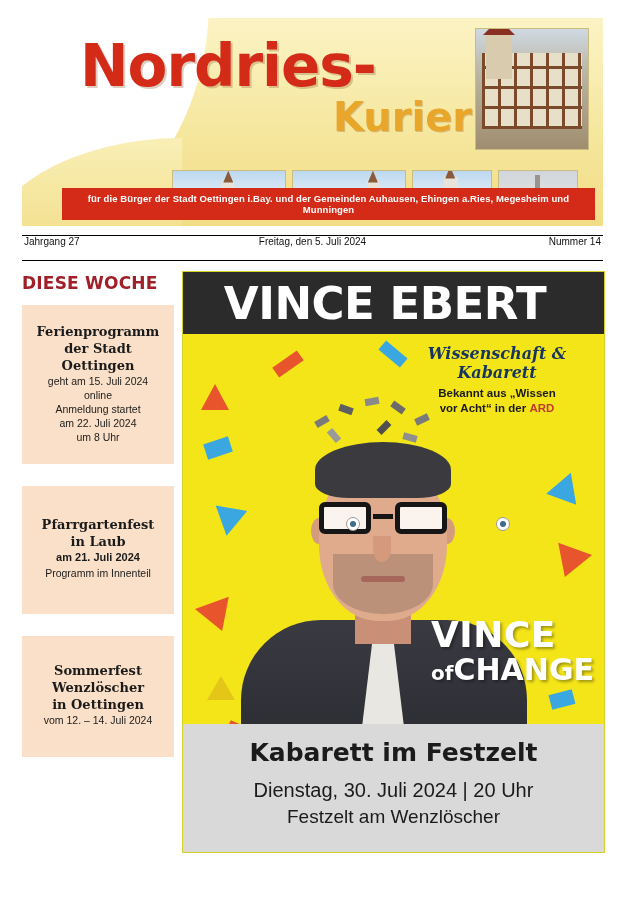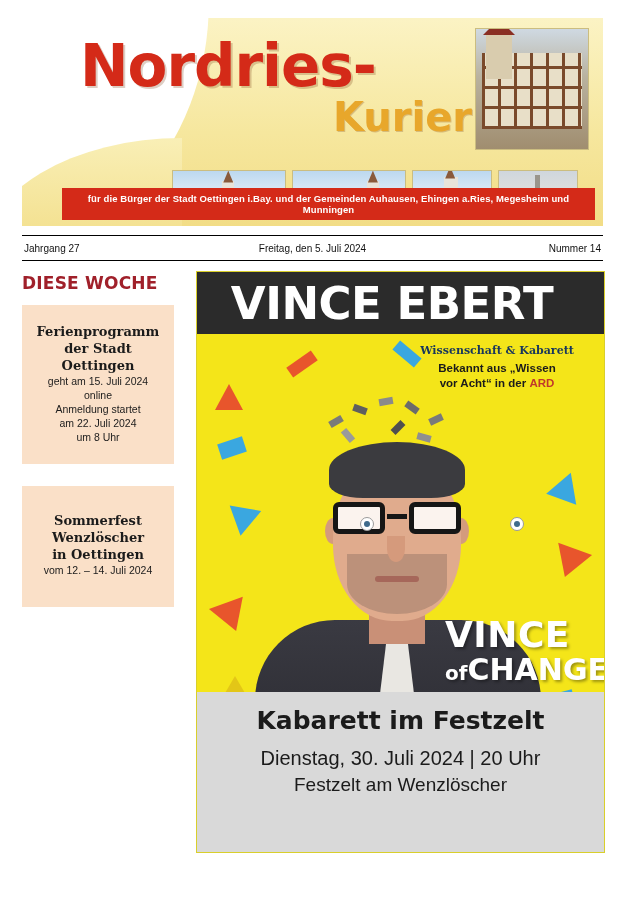--- a/index.html
+++ b/index.html
@@ -135,34 +135,34 @@
     letter-spacing: 0.1px;
   }
 
   
   .inforow {
     margin: 9px 22px 0 22px;
     border-top: 1px solid #000;
     border-bottom: 1px solid #000;
     height: 24px;
     display: flex;
-    align-items: center;
+    align-items: flex-start;
     font-size: 10px;
     color: #111;
   }
   .inforow .left { width: 33%; text-align: left; padding-left: 2px; }
   .inforow .center { width: 34%; text-align: center; }
   .inforow .right { width: 33%; text-align: right; padding-right: 2px; }
 
   
   .content {
     position: relative;
     margin: 10px 22px 0 22px;
     display: flex;
-    gap: 22px;
+    gap: 8px;
   }
   .col-left {
     width: 152px;
     flex: 0 0 152px;
   }
   .diese-woche {
     color: #a0202a;
     font-family: "DejaVu Sans", sans-serif;
     font-weight: bold;
     font-size: 17px;
@@ -224,22 +224,23 @@
   .poster-sub {
     position: absolute;
     right: 12px;
     top: 72px;
     width: 190px;
     text-align: center;
     color: #1b1b1b;
   }
   .poster-sub .s1 {
     font-family: "DejaVu Serif", serif;
-    font-weight: bold;
-    font-size: 11px;
+    font-style: italic;
+    font-weight: bold;
+    font-size: 16px;
     color: #17365d;
   }
   .poster-sub .s2 {
     font-size: 11.5px;
     line-height: 15px;
     margin-top: 4px;
     font-weight: bold;
     color: #1b1b1b;
   }
   .poster-sub .s2 b { color: #c0392b; }
@@ -397,21 +398,21 @@
     position: absolute;
     width: 14px;
     height: 7px;
     background: #6f6f6f;
     transform: rotate(25deg);
   }
 
   .poster-bottom {
     position: absolute;
     left: 0; right: 0; bottom: 0;
-    height: 160px;
+    height: 128px;
     background: #d9d9d9;
     text-align: center;
   }
   .pb-title {
     font-family: "DejaVu Sans", sans-serif;
     font-weight: bold;
     font-size: 25px;
     color: #1b1b1b;
     margin-top: 14px;
   }
@@ -501,20 +502,28 @@
           <div>der Stadt</div>
           <div>Oettingen</div>
         </div>
         <div class="t-line">geht am 15. Juli 2024</div>
         <div class="t-line" style="margin-top:0">online</div>
         <div class="t-line">Anmeldung startet</div>
         <div class="t-line" style="margin-top:0">am 22. Juli 2024</div>
         <div class="t-line" style="margin-top:0">um 8 Uhr</div>
       </div>
 
+      <div class="teaser tall-2">
+        <div class="t-title">
+          <div>Pfarrgartenfest</div>
+          <div>in Laub</div>
+        </div>
+        <div class="t-line bold">am 21. Juli 2024</div>
+        <div class="t-line" style="margin-top:2px">Programm im Innenteil</div>
+      </div>
 
       <div class="teaser tall-3">
         <div class="t-title">
           <div>Sommerfest</div>
           <div>Wenzlöscher</div>
           <div>in Oettingen</div>
         </div>
         <div class="t-line">vom 12. – 14. Juli 2024</div>
       </div>
     </div>

